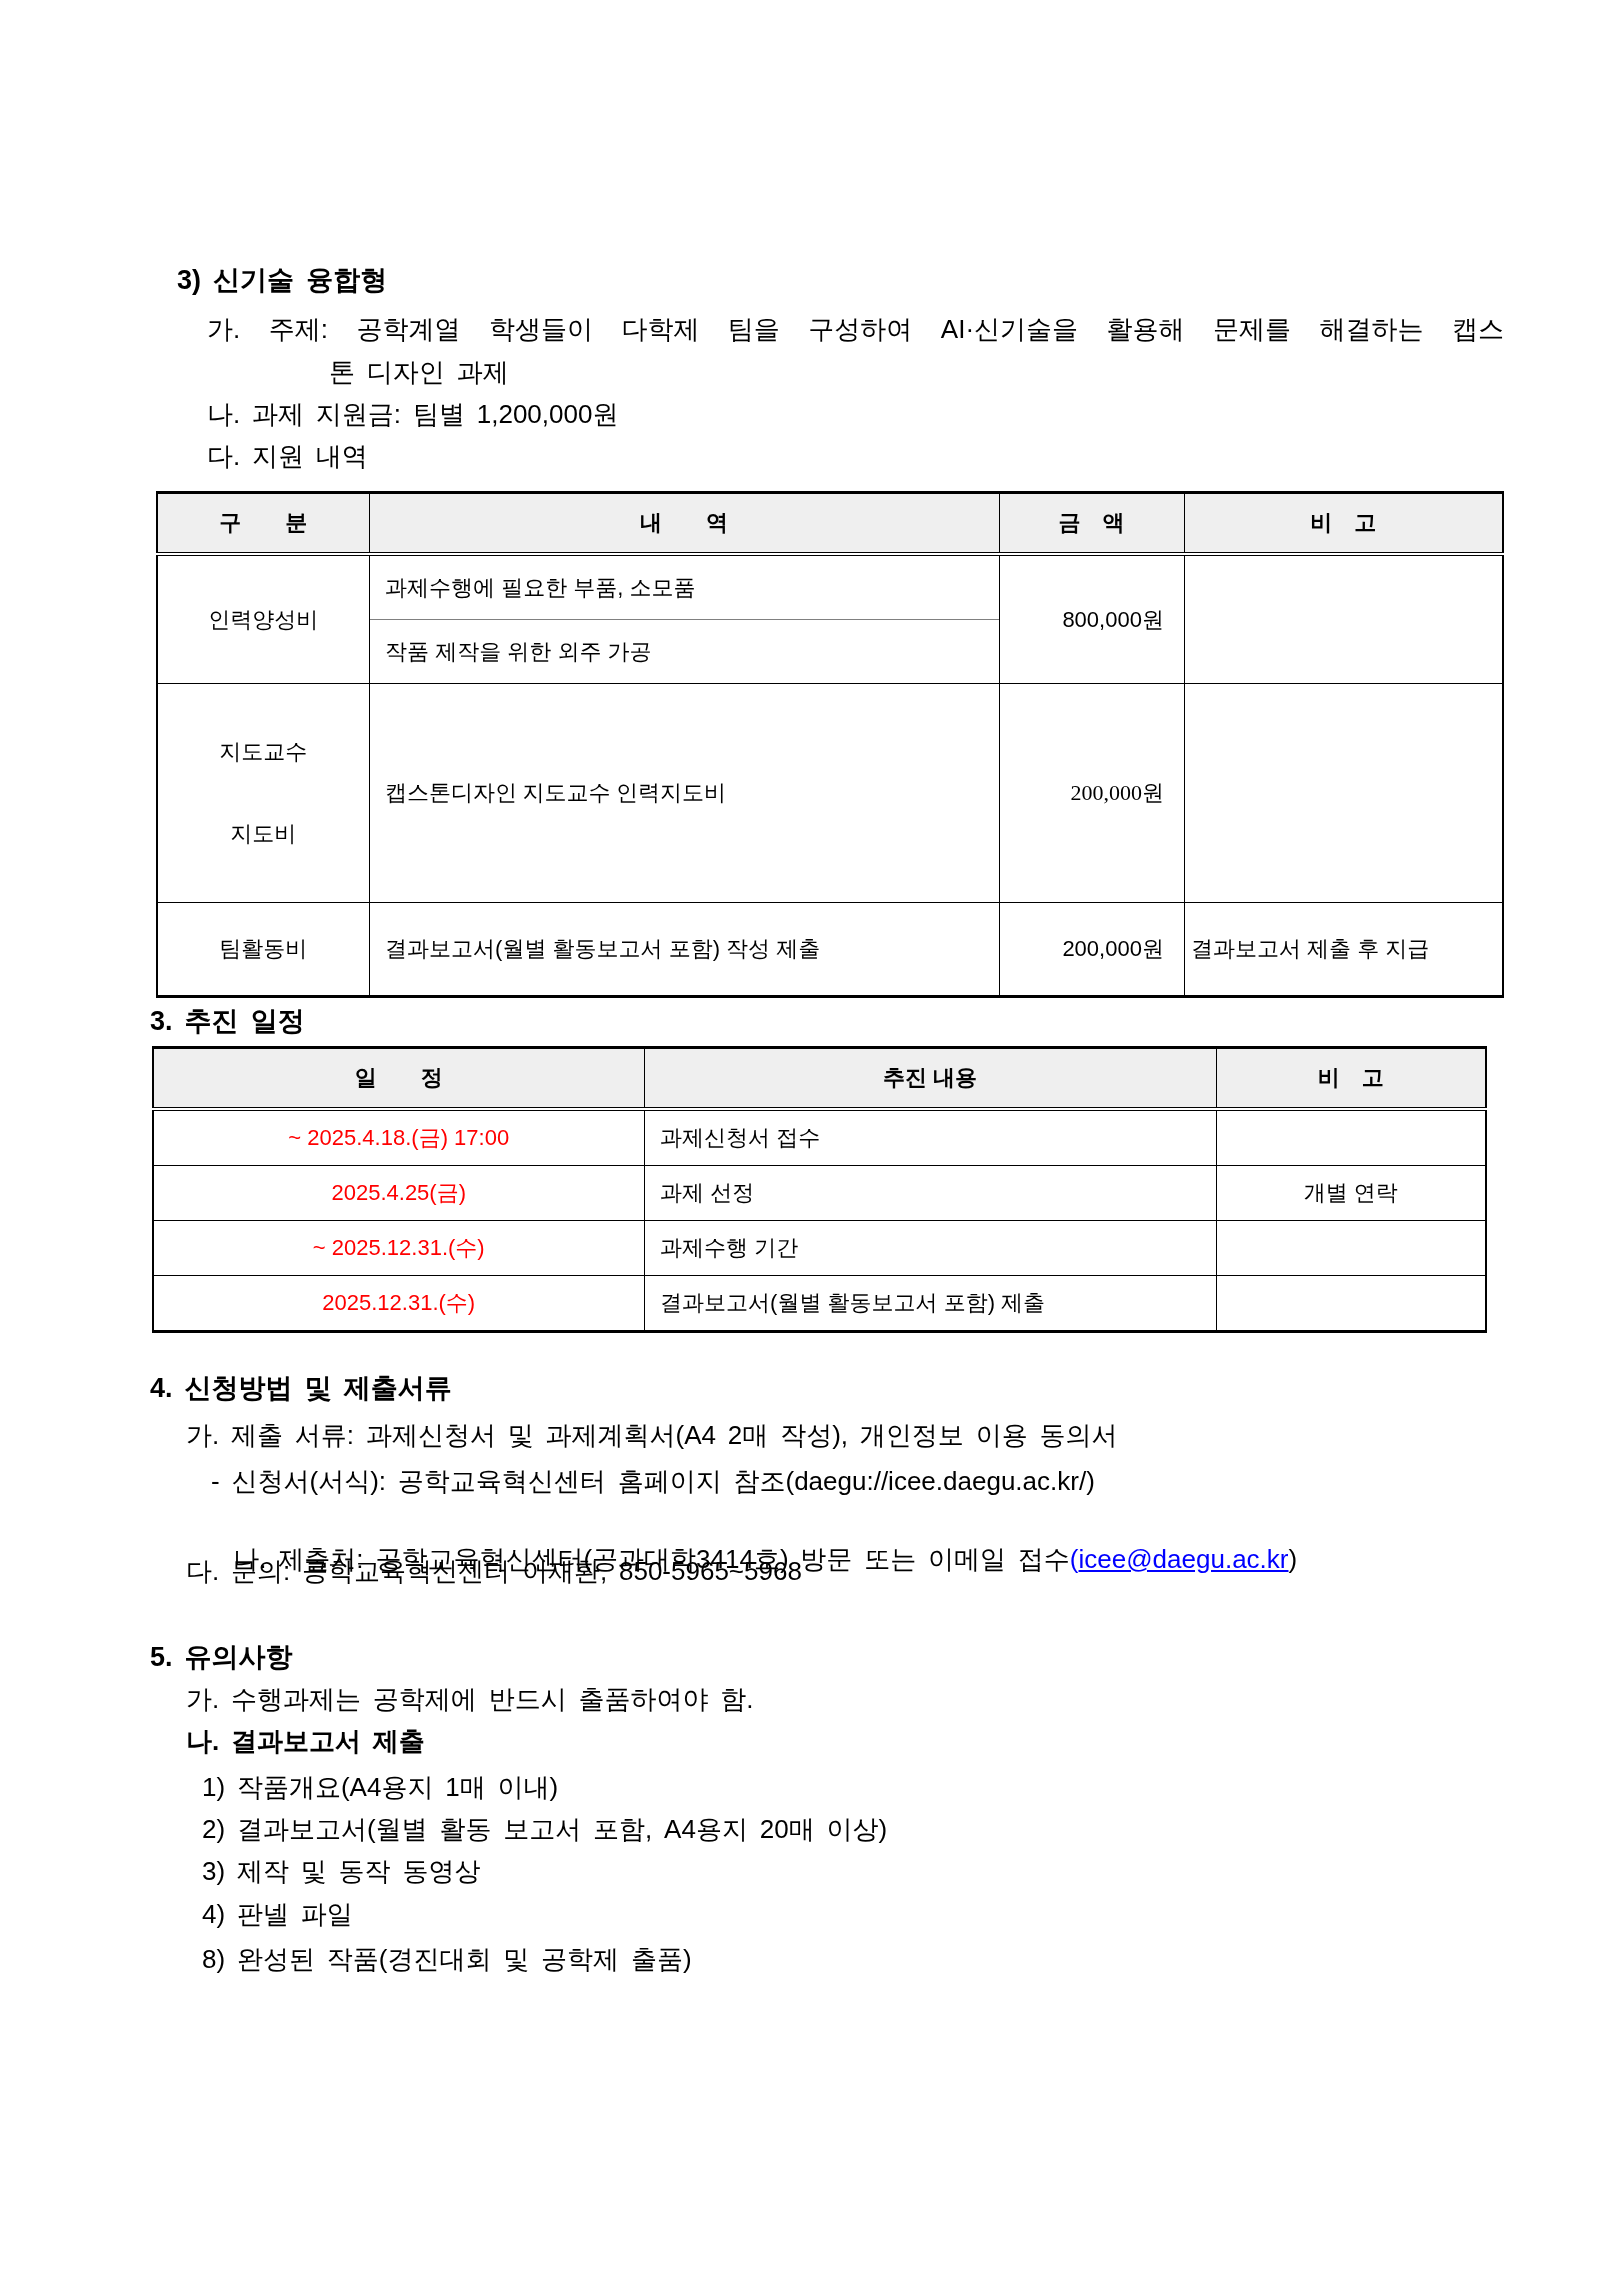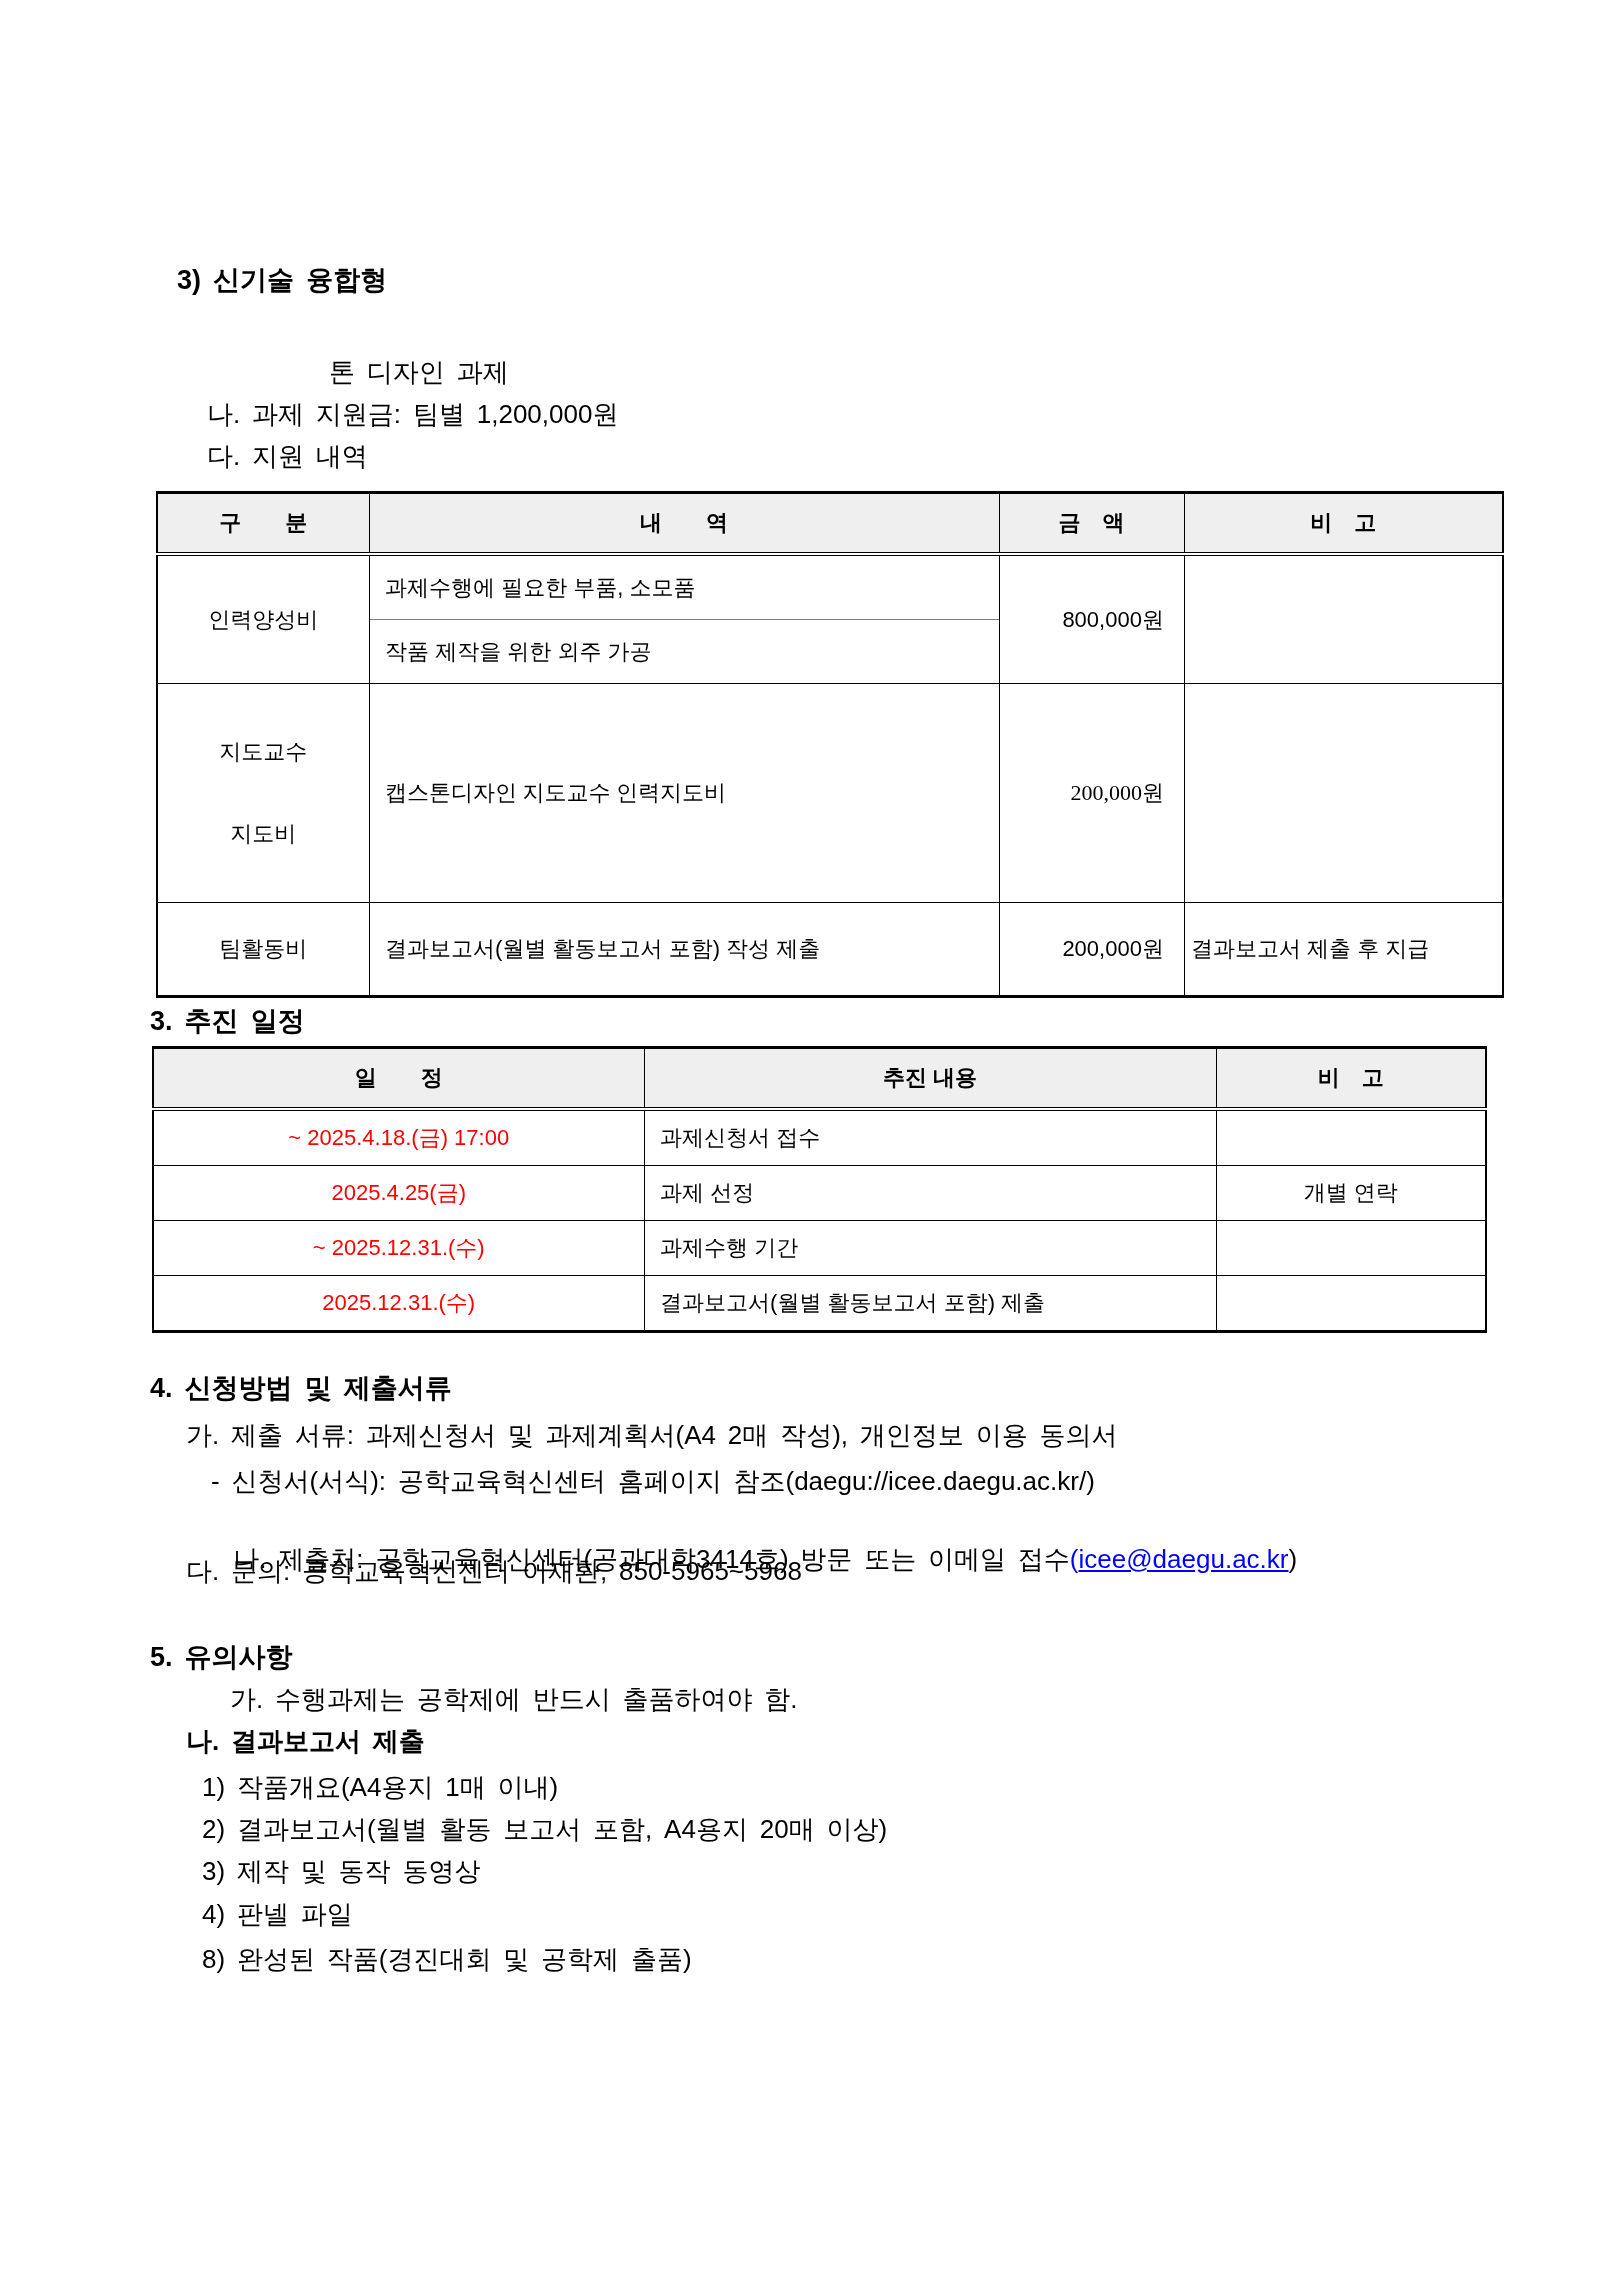--- a/index.html
+++ b/index.html
@@ -66,20 +66,21 @@
   #schedule-table td.cont { text-align:left; padding-left:15.6px; }
   #schedule-table td.note { text-align:center; }
 </style>
 </head>
 <body>
 
 <div class="page">
 
   <div class="line h1" style="left:177px; top:263px;">3) 신기술 융합형</div>
 
+  <div class="line justified" style="left:207px; top:312px; width:1297px;">가. 주제: 공학계열 학생들이 다학제 팀을 구성하여 AI·신기술을 활용해 문제를 해결하는 캡스</div>
   <div class="line" style="left:329px; top:355px;">톤 디자인 과제</div>
   <div class="line" style="left:207px; top:397px;">나. 과제 지원금: 팀별 1,200,000원</div>
   <div class="line" style="left:207px; top:439px;">다. 지원 내역</div>
 
   <table class="doc" id="support-table">
     <colgroup>
       <col style="width:212px">
         <col style="width:630px">
         <col style="width:185px">
         <col style="width:319px">
@@ -161,21 +162,21 @@
 
   <div class="line h1" style="left:150px; top:1371px;">4. 신청방법 및 제출서류</div>
   <div class="line" style="left:186px; top:1418px;">가. 제출 서류: 과제신청서 및 과제계획서(A4 2매 작성), 개인정보 이용 동의서</div>
   <div class="line" style="left:211px; top:1464px;">- 신청서(서식): 공학교육혁신센터 홈페이지 참조(daegu://icee.daegu.ac.kr/)</div>
   <div class="line" style="left:186px; top:1508px;">
     <span>나. 제출처: 공학교육혁신센터(공과대학3414호) 방문 또는 이메일 접수</span><span class="blue">(</span><a class="link">icee@daegu.ac.kr</a><span>)</span>
   </div>
   <div class="line" style="left:186px; top:1554px;">다. 문의: 공학교육혁신센터 이재환, 850-5965~5968</div>
 
   <div class="line h1" style="left:150px; top:1640px;">5. 유의사항</div>
-  <div class="line" style="left:186px; top:1682px;margin-left:44px;">가. 수행과제는 공학제에 반드시 출품하여야 함.</div>
+  <div class="line" style="left:186px; top:1682px;">가. 수행과제는 공학제에 반드시 출품하여야 함.</div>
   <div class="line" style="left:186px; top:1724px;font-weight:bold;">나. 결과보고서 제출</div>
   <div class="line" style="left:202px; top:1770px;">1) 작품개요(A4용지 1매 이내)</div>
   <div class="line" style="left:202px; top:1812px;">2) 결과보고서(월별 활동 보고서 포함, A4용지 20매 이상)</div>
   <div class="line" style="left:202px; top:1854px;">3) 제작 및 동작 동영상</div>
   <div class="line" style="left:202px; top:1897px;">4) 판넬 파일</div>
   <div class="line" style="left:202px; top:1942px;">8) 완성된 작품(경진대회 및 공학제 출품)</div>
 
 </div>
 
 

